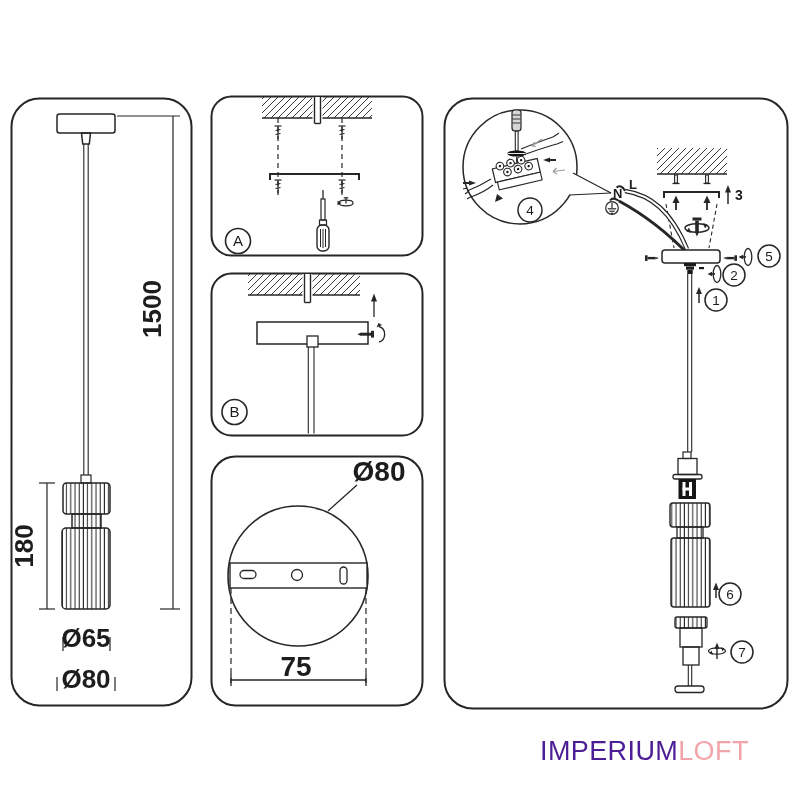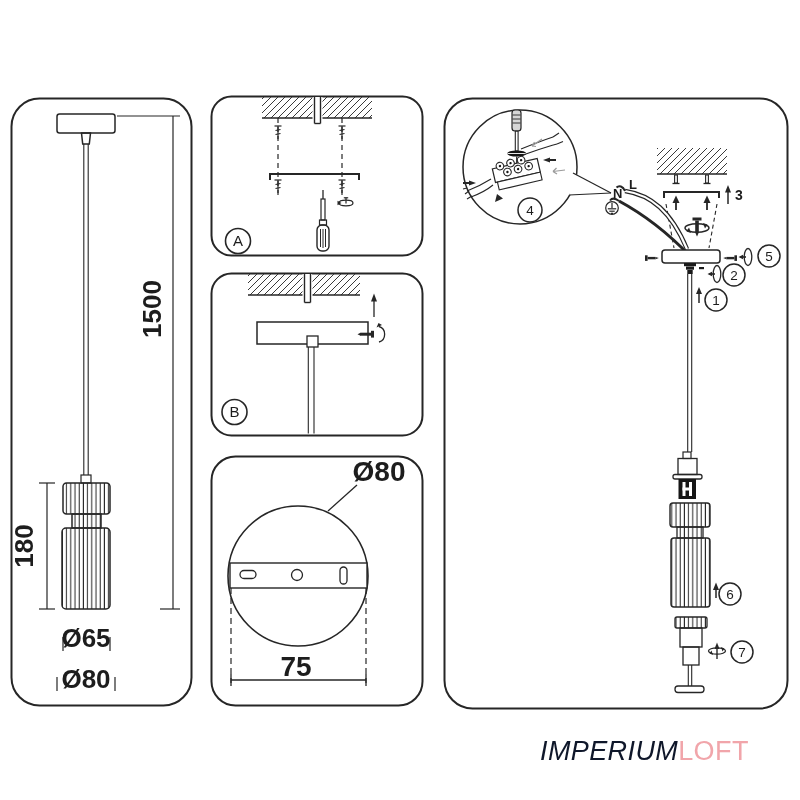--- a/index.html
+++ b/index.html
@@ -2,21 +2,21 @@
 <html><head>
 <meta charset="utf-8">
 <style>
   html,body{margin:0;padding:0;background:#ffffff;}
   body{width:800px;height:800px;font-family:"Liberation Sans",sans-serif;}
   .stage{position:relative;width:800px;height:800px;background:#fff;overflow:hidden;}
   svg.panel{position:absolute;}
   svg text{font-family:"Liberation Sans",sans-serif;fill:#1d1d1d;}
   .dim-label{font-weight:600;}
   .logo{position:absolute;left:540px;top:736px;font-size:27px;letter-spacing:.4px;font-weight:400;white-space:nowrap;}
-  .brand-gray{color:#0f172a;font-style:italic;}
+  .brand-gray{color:#4c1d95;}
   .brand-pink{color:#f1a5aa;}
 </style>
 </head>
 <body>
 
 <div class="stage">
 
   <svg class="panel" style="left:10px;top:97px" width="183" height="610" viewBox="0 0 183 610">
     <defs>
       <pattern id="ribsL" width="4.2" height="8" patternUnits="userSpaceOnUse">

